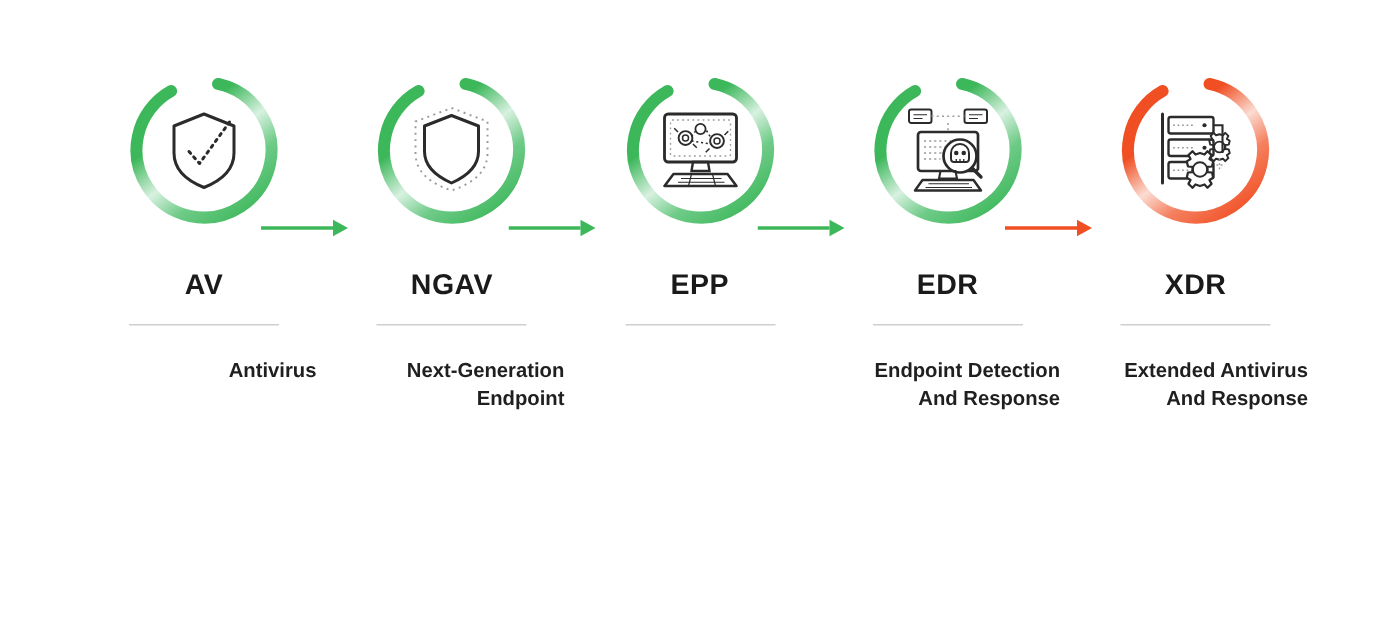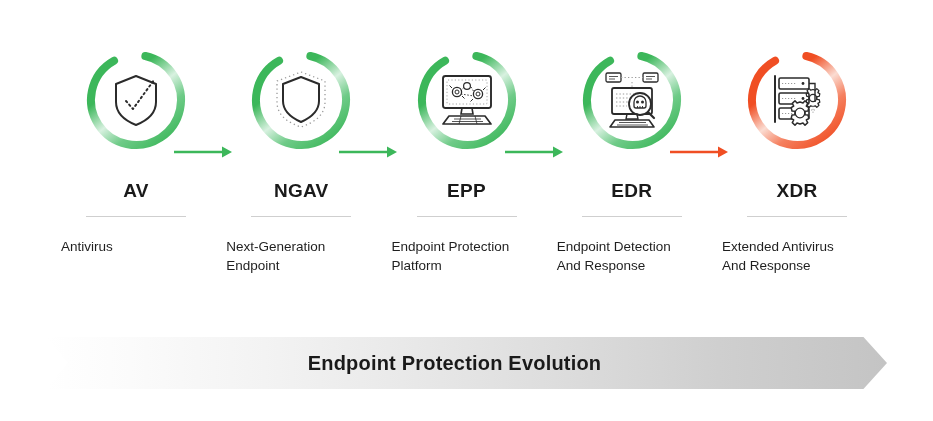--- a/index.html
+++ b/index.html
@@ -89,23 +89,23 @@
   }
   .divider {
     margin-top: 16px;
     width: 100px;
     height: 1px;
     background: #cfcfcf;
   }
   .desc {
     margin-top: 20px;
     font-size: 13.5px;
-    font-weight: normal;
+    font-weight: bold;
     color: #1f1f1f;
-    text-align: left;
+    text-align: right;
     line-height: 1.42;
     width: 150px;
   }
 
   
   .banner {
     position: absolute;
     left: 46px;
     top: 337px;
     width: 841px;
@@ -242,22 +242,20 @@
         </div>
       </div>
       <div class="connector" style="left:112px; width:60px;">
         <svg width="60" height="14" viewBox="0 0 60 14">
           <line x1="0" y1="7" x2="48" y2="7" stroke="#3CB75A" stroke-width="2.4"></line>
           <path d="M48 1.5 L58 7 L48 12.5 Z" fill="#3CB75A"></path>
         </svg>
       </div>
       <div class="acronym">EPP</div>
       <div class="divider"></div>
-      <div class="desc" style="white-space:pre-line;">Endpoint Protection
-Platform</div>
     </div>
 
     <div class="stage">
       <div class="ring-wrap">
         <svg class="ring" viewBox="0 0 108 108">
           <defs>
             <linearGradient id="gEDR" x1="1" y1="0" x2="0.15" y2="1">
               <stop offset="0%" stop-color="#3CB75A"></stop>
               <stop offset="34%" stop-color="#3CB75A"></stop>
               <stop offset="56%" stop-color="#D8F1E0"></stop>
@@ -344,18 +342,14 @@
         </div>
       </div>
       <div class="acronym">XDR</div>
       <div class="divider"></div>
       <div class="desc" style="white-space:pre-line;">Extended Antivirus
 And Response</div>
     </div>
 
   </div>
 
-  <div class="banner">
-    <div class="banner-shape"></div>
-    <div class="banner-title">Endpoint Protection Evolution</div>
-  </div>
 
 </div>
 
 </body></html>

